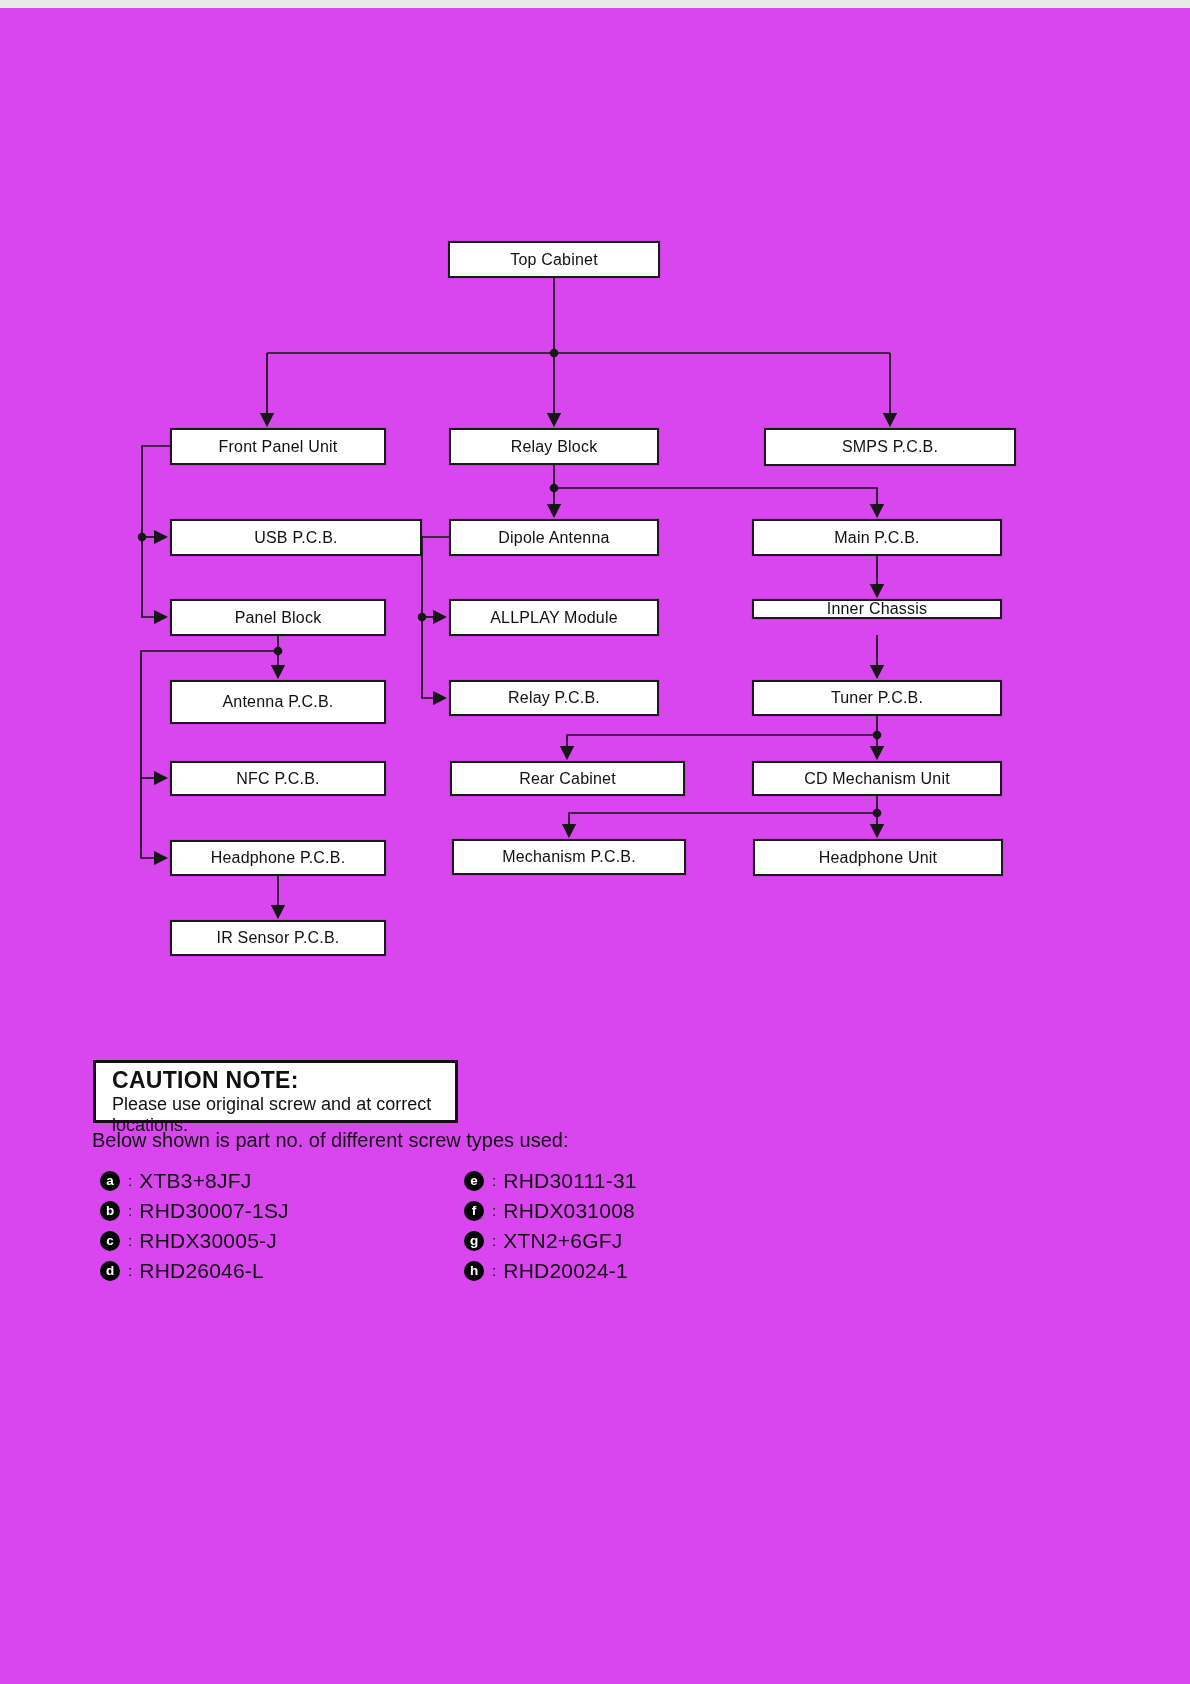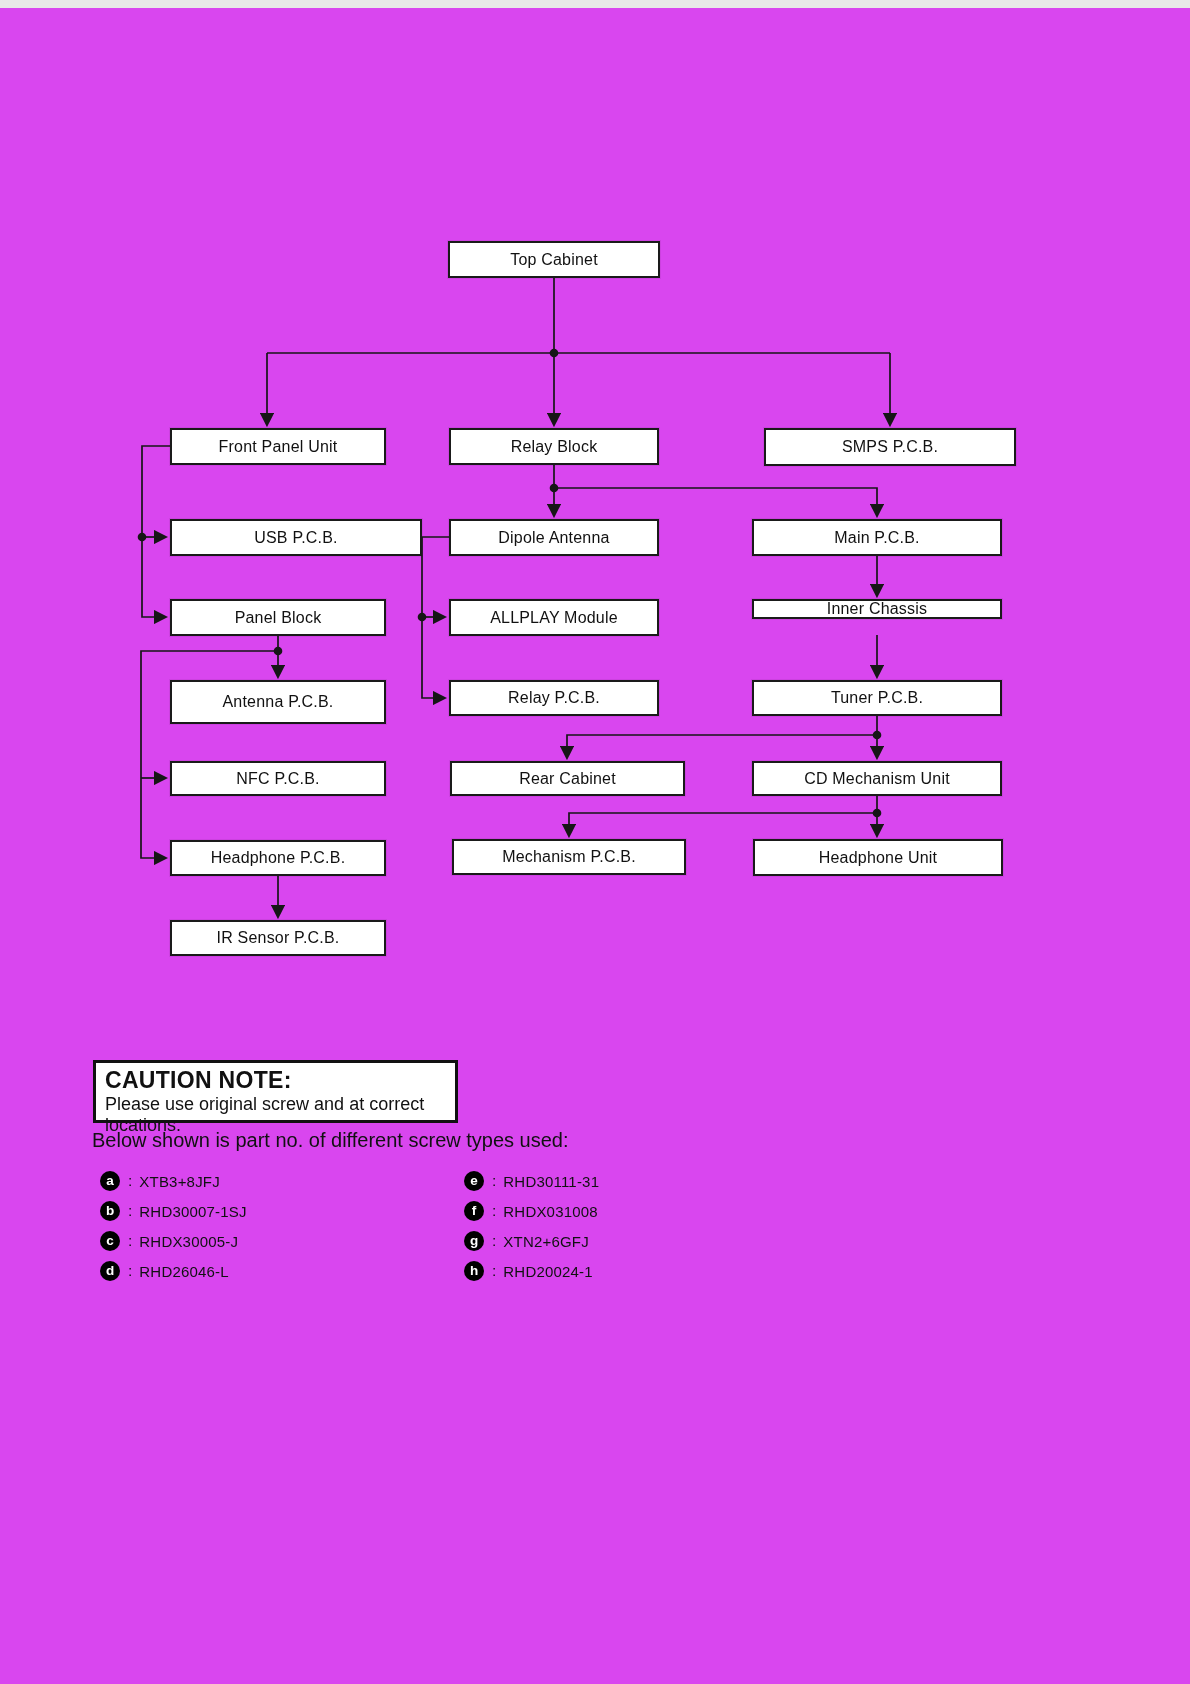--- a/index.html
+++ b/index.html
@@ -18,37 +18,37 @@
     box-sizing:border-box;
     border:2px solid #1a1a1a;
     background:#fff;
     display:flex;align-items:center;justify-content:center;
     font-size:16px;letter-spacing:.2px;
     box-shadow:0 0 0 1px rgba(0,0,0,0.06);
   }
   .caution-box{
     position:absolute;left:93px;top:1052px;width:365px;height:63px;
     box-sizing:border-box;border:3px solid #111;background:#fff;
-    padding:4px 9px 0 9px;
+    padding:4px 9px 0 16px;
   }
   .caution-title{font-size:23px;font-weight:bold;letter-spacing:.3px;line-height:1.15;}
   .caution-body{font-size:18px;margin-top:1px;}
   .below-note{position:absolute;left:92px;top:1121px;font-size:20px;}
   .screw-col{position:absolute;width:330px;}
   .screw-col.left{left:100px;top:1158px;}
   .screw-col.right{left:464px;top:1158px;}
   .screw-row{height:30px;display:flex;align-items:center;}
   .badge{
     width:20px;height:20px;border-radius:50%;
     background:#000;color:#fff;
     font-size:13.5px;font-weight:bold;line-height:20px;text-align:center;
     flex:0 0 20px;
   }
   .colon{font-size:15.5px;margin:0 7px 0 8px;}
-  .part{font-size:15px;letter-spacing:.2px;}
+  .part{font-size:21px;letter-spacing:.2px;}
 </style>
 </head>
 <body>
 
 <div class="page">
 
   <svg class="wires" width="1190" height="1684" viewBox="0 0 1190 1684">
     <defs>
       <marker id="ah" viewBox="0 0 10 10" refX="8.5" refY="5" markerWidth="8.5" markerHeight="8.5" orient="auto-start-reverse">
         <path d="M0,0 L10,5 L0,10 z" fill="#161616"></path>

